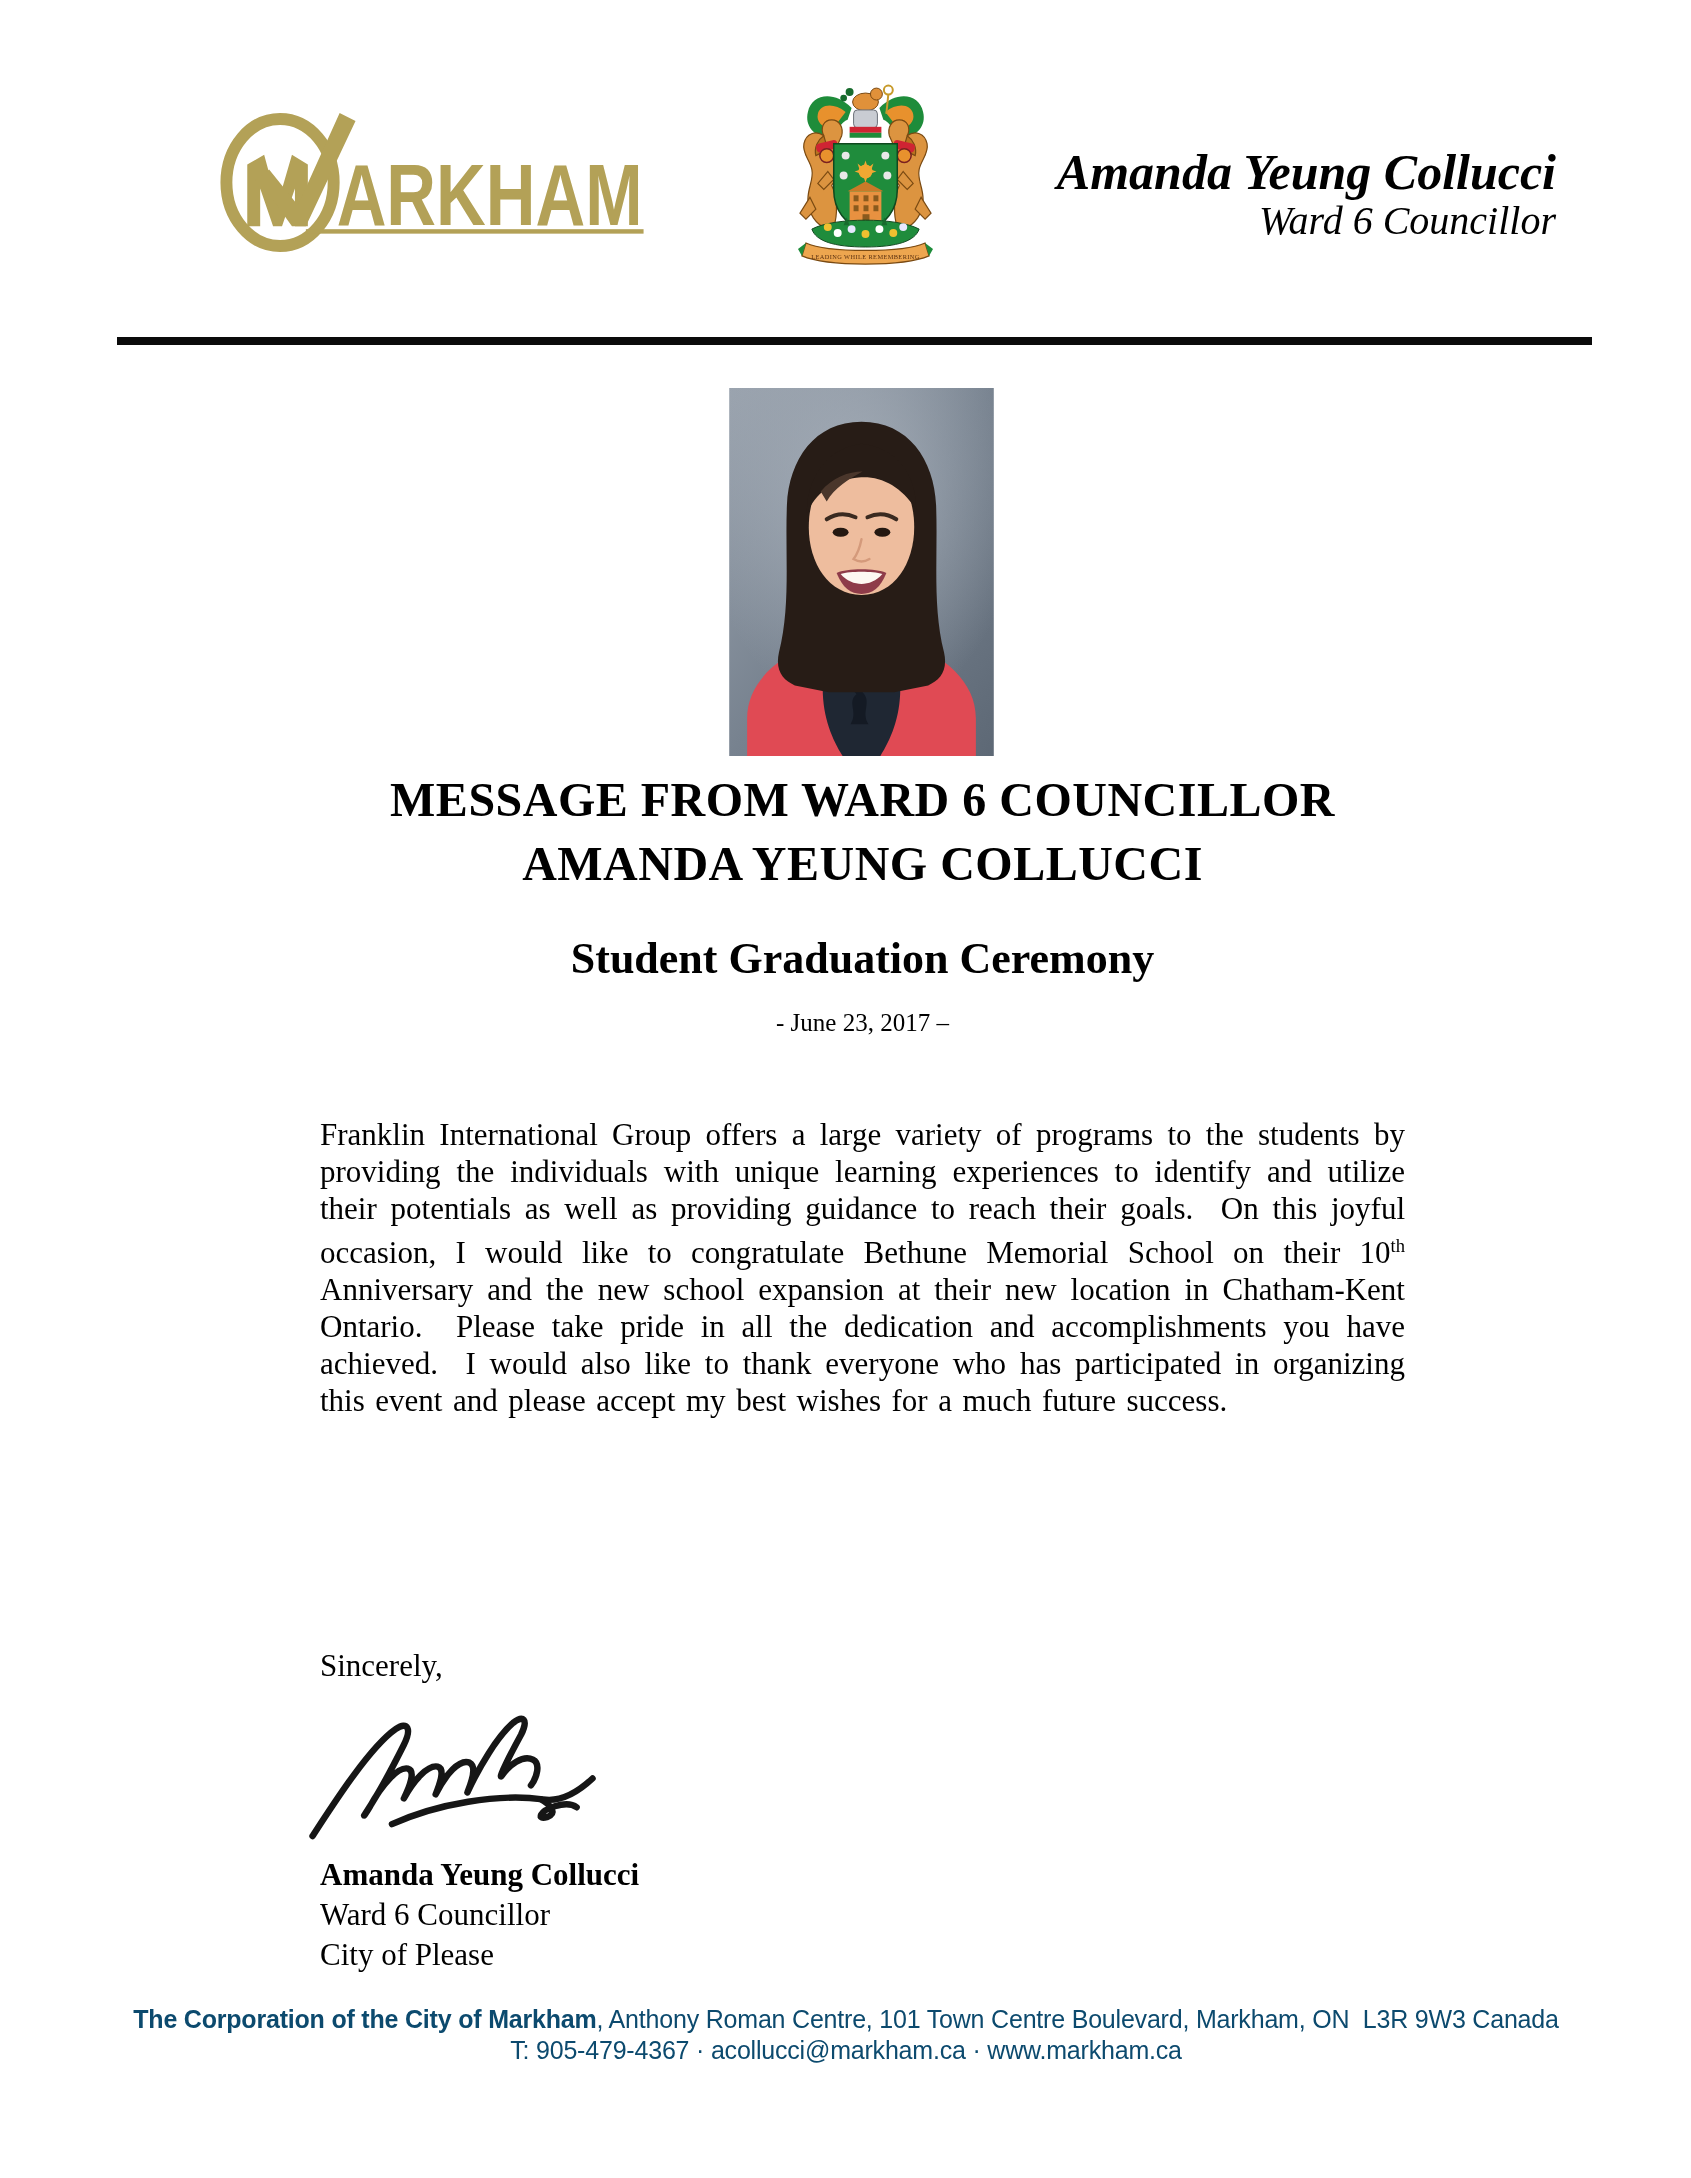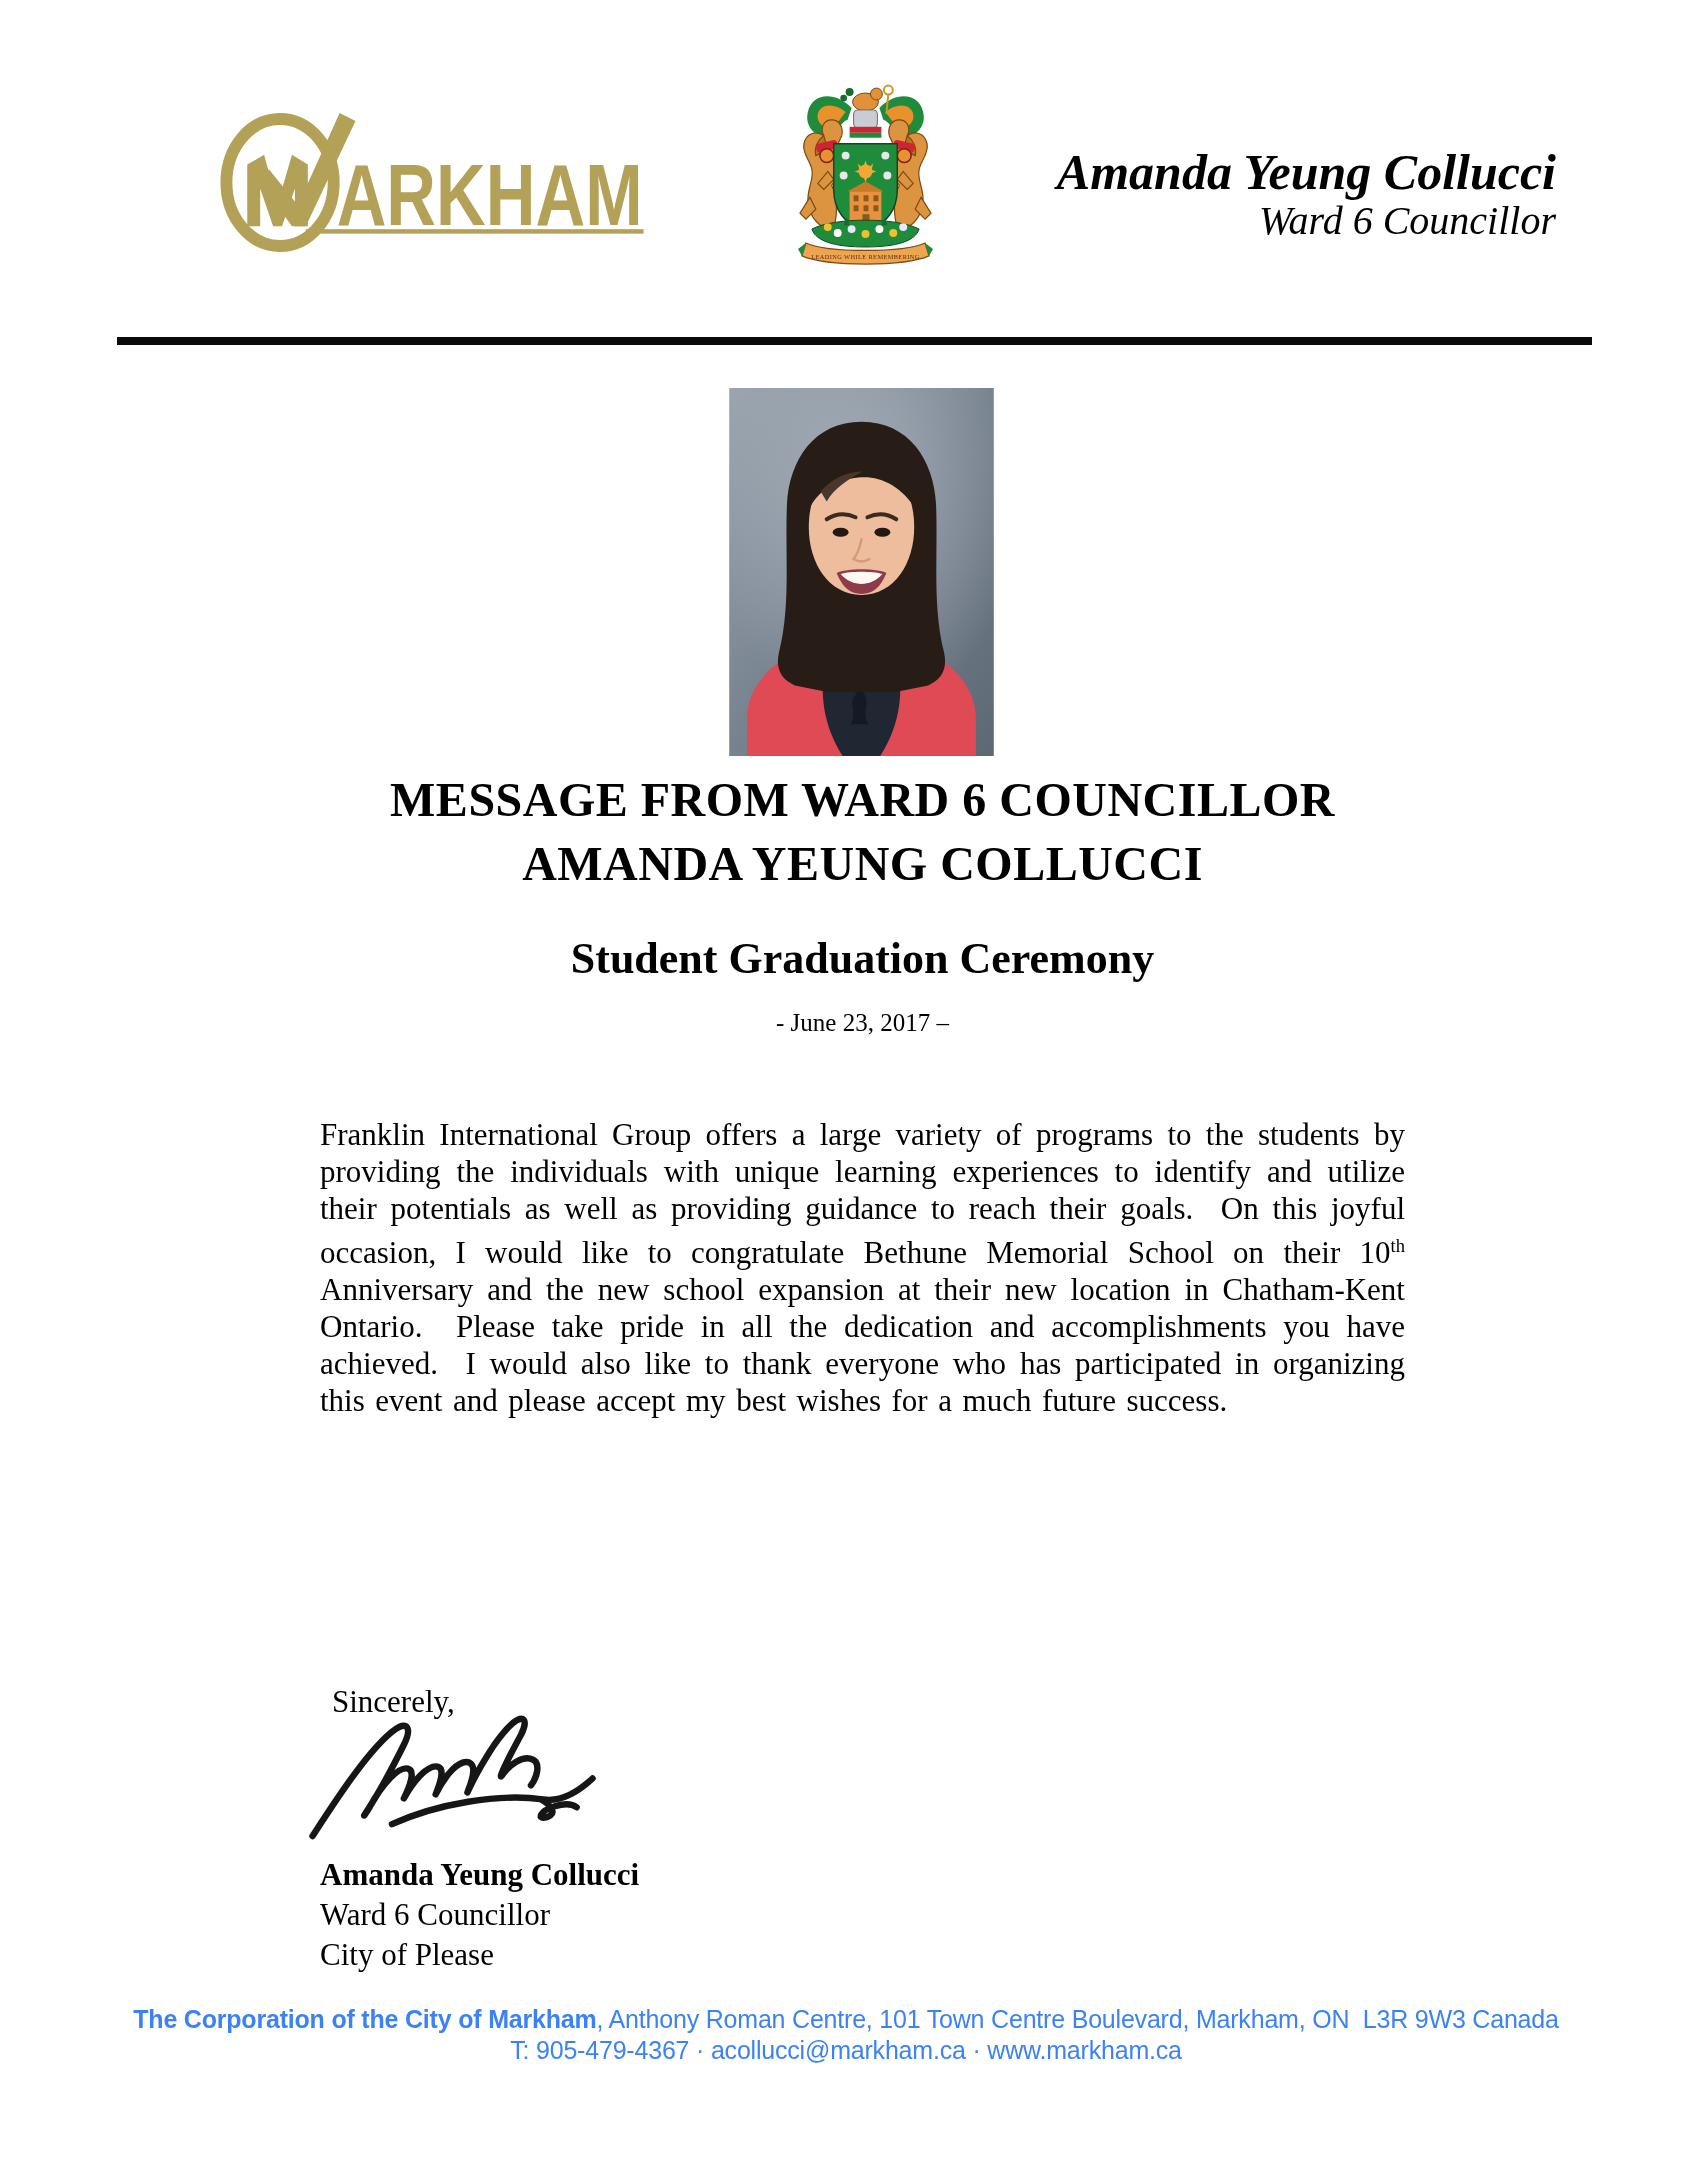--- a/index.html
+++ b/index.html
@@ -19,27 +19,27 @@
   .main-title{top:768px;text-align:center;font-weight:bold;font-size:48px;line-height:64px;letter-spacing:0.5px;}
   .subtitle{top:931px;text-align:center;font-weight:bold;font-size:44px;line-height:56px;}
   .subtitle sup{font-size:0.62em;}
   .date-line{margin-top:8px;font-weight:normal;font-size:25px;}
 
   .body-copy{top:1116px;font-size:31px;line-height:37px;}
   .body-copy p{margin:0 0 46px 0;text-align:justify;text-align-last:left;word-spacing:0.09em;}
   .body-copy p.first{text-indent:7px;}
   .body-copy sup{font-size:0.6em;}
 
-  .sincerely{left:332px;top:1648px;font-size:31px;margin-top:36px;}
+  .sincerely{left:320px;top:1648px;font-size:31px;}
   .signature{left:306px;top:1707px;}
   .closing{left:320px;top:1855px;font-size:31px;line-height:40px;}
   .closing .sig-name{font-weight:bold;}
 
   
-  .footer{left:0;top:2004px;width:1692px;text-align:center;font-family:"Liberation Sans",sans-serif;font-size:25px;line-height:31px;letter-spacing:-0.2px;color:#3b82f6;}
+  .footer{left:0;top:2004px;width:1692px;text-align:center;font-family:"Liberation Sans",sans-serif;font-size:25px;line-height:31px;letter-spacing:-0.2px;color:#0c4a6e;}
   .footer b{font-weight:bold;}
 </style>
 </head>
 <body>
 
 <svg class="abs" style="left:219px;top:109px;" width="428" height="147" viewBox="0 0 430 148">
   <ellipse cx="61" cy="74" rx="54" ry="64" fill="none" stroke="#b3a157" stroke-width="12"></ellipse>
   <path fill="#b3a157" d="M28,118 L28,56 L45,46 L58.5,96 L73,46 L89,56 L89,118 L76,118 L76,80 L63,118 L54,118 L41,80 L41,118 Z"></path>
   <path fill="#b3a157" d="M36,72 L50,61 L79,97 L121,4 L137,12 L87,118 L73,118 L50,86 Z"></path>
   <text x="118" y="117" font-family="Liberation Sans, sans-serif" font-size="88" font-weight="bold" fill="#b3a157" textLength="308" lengthAdjust="spacingAndGlyphs">ARKHAM</text>

